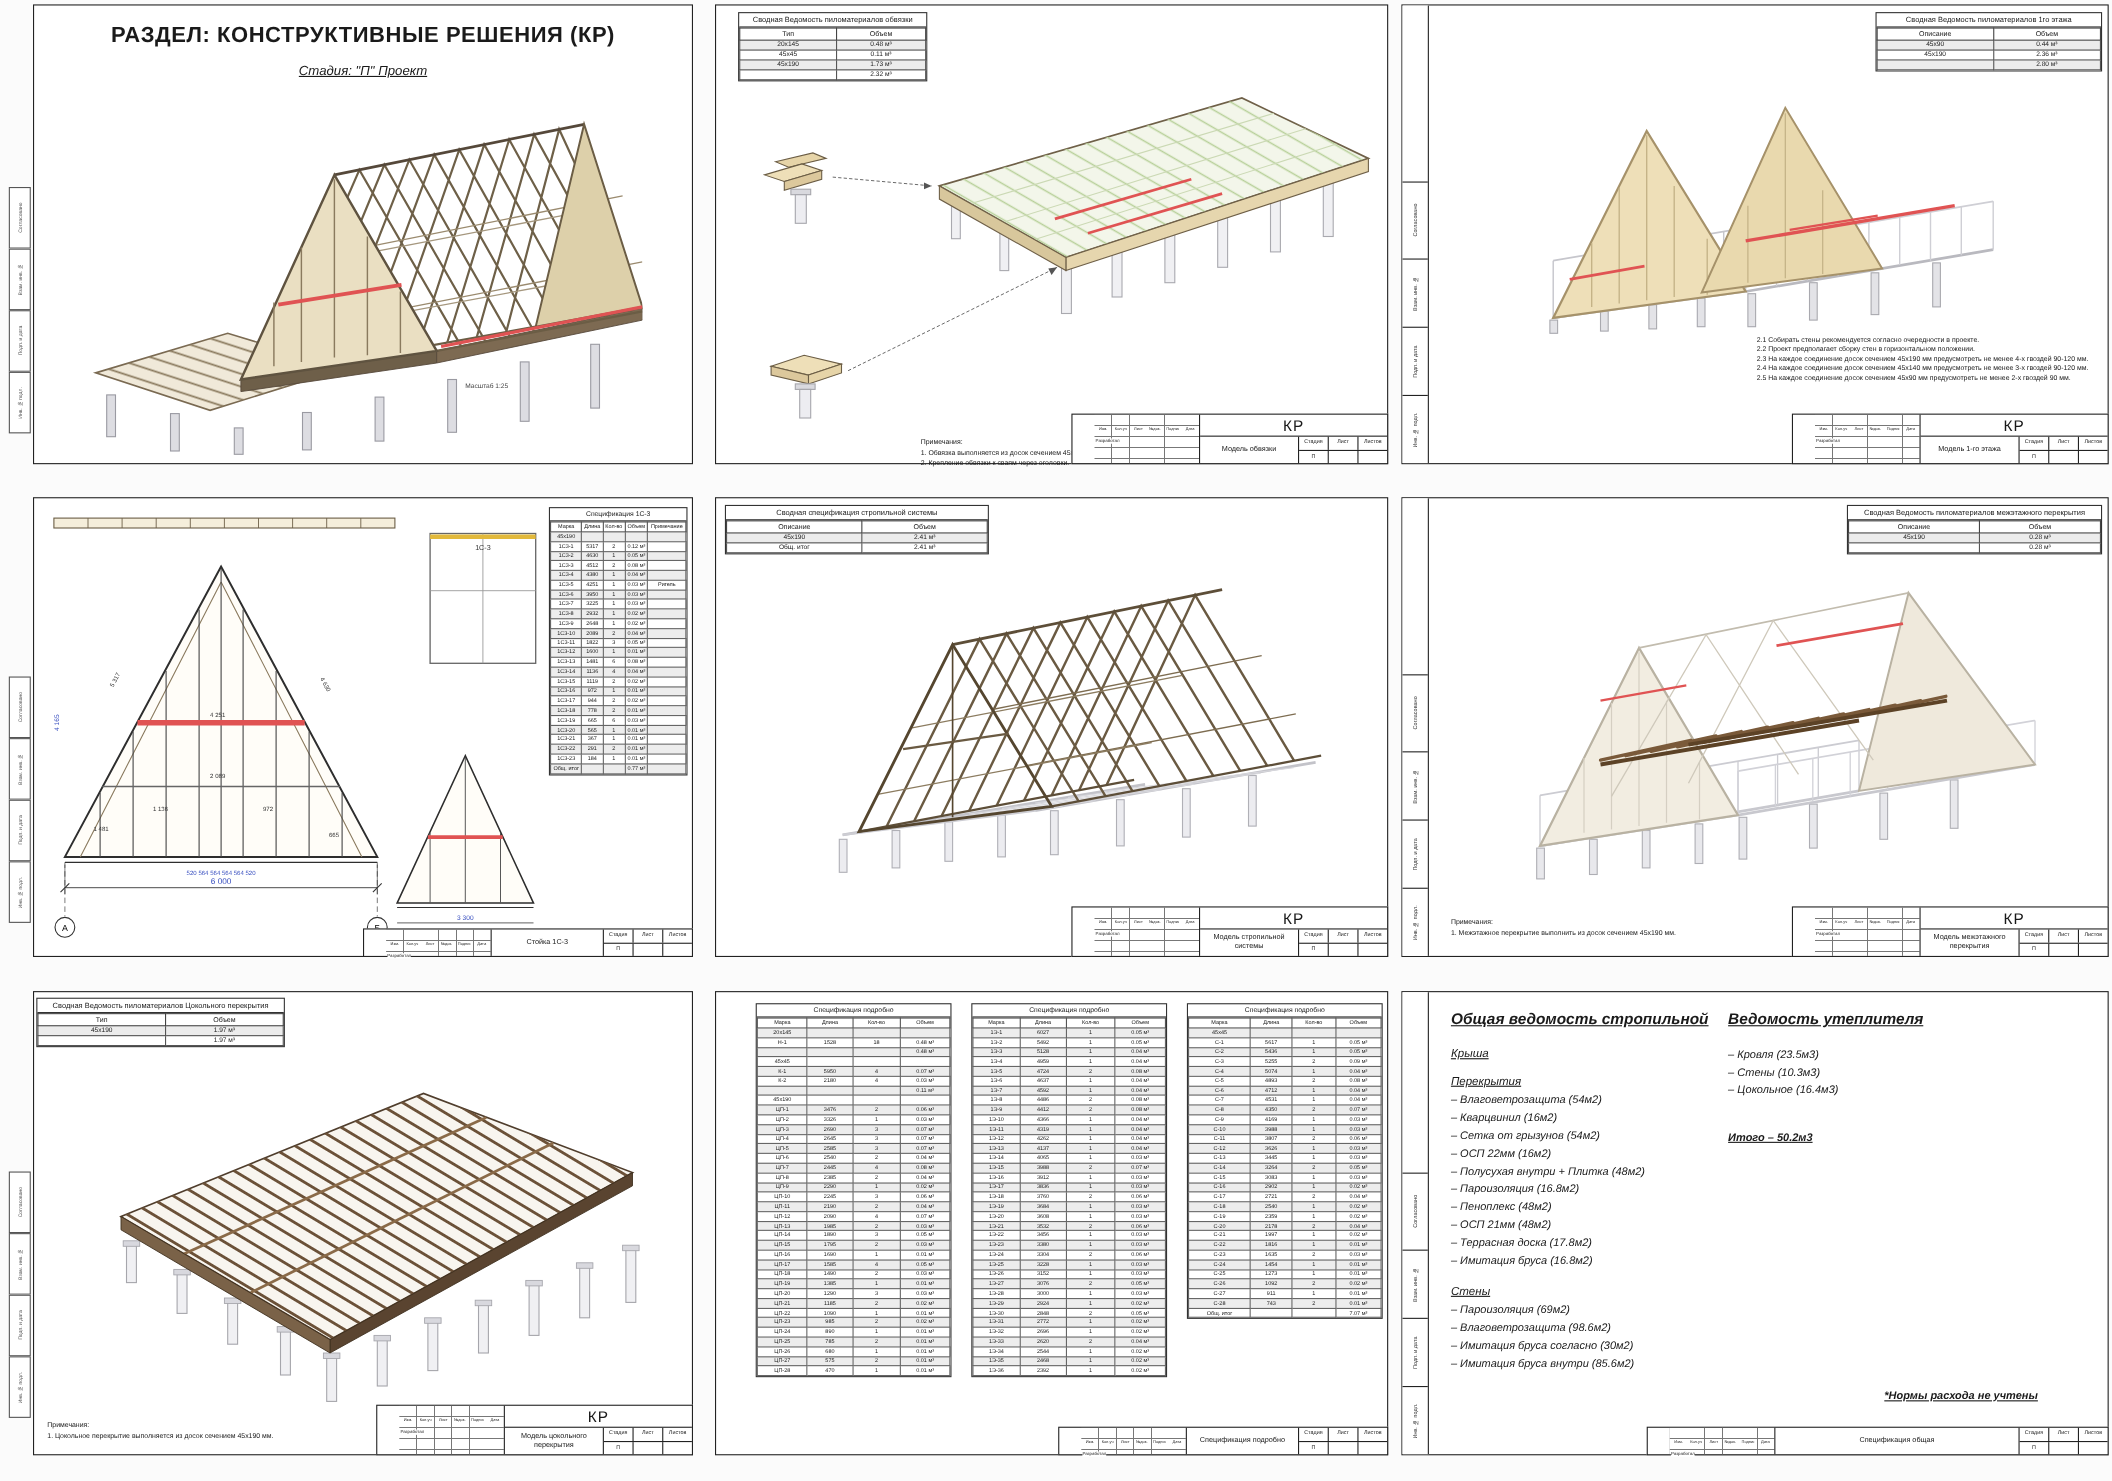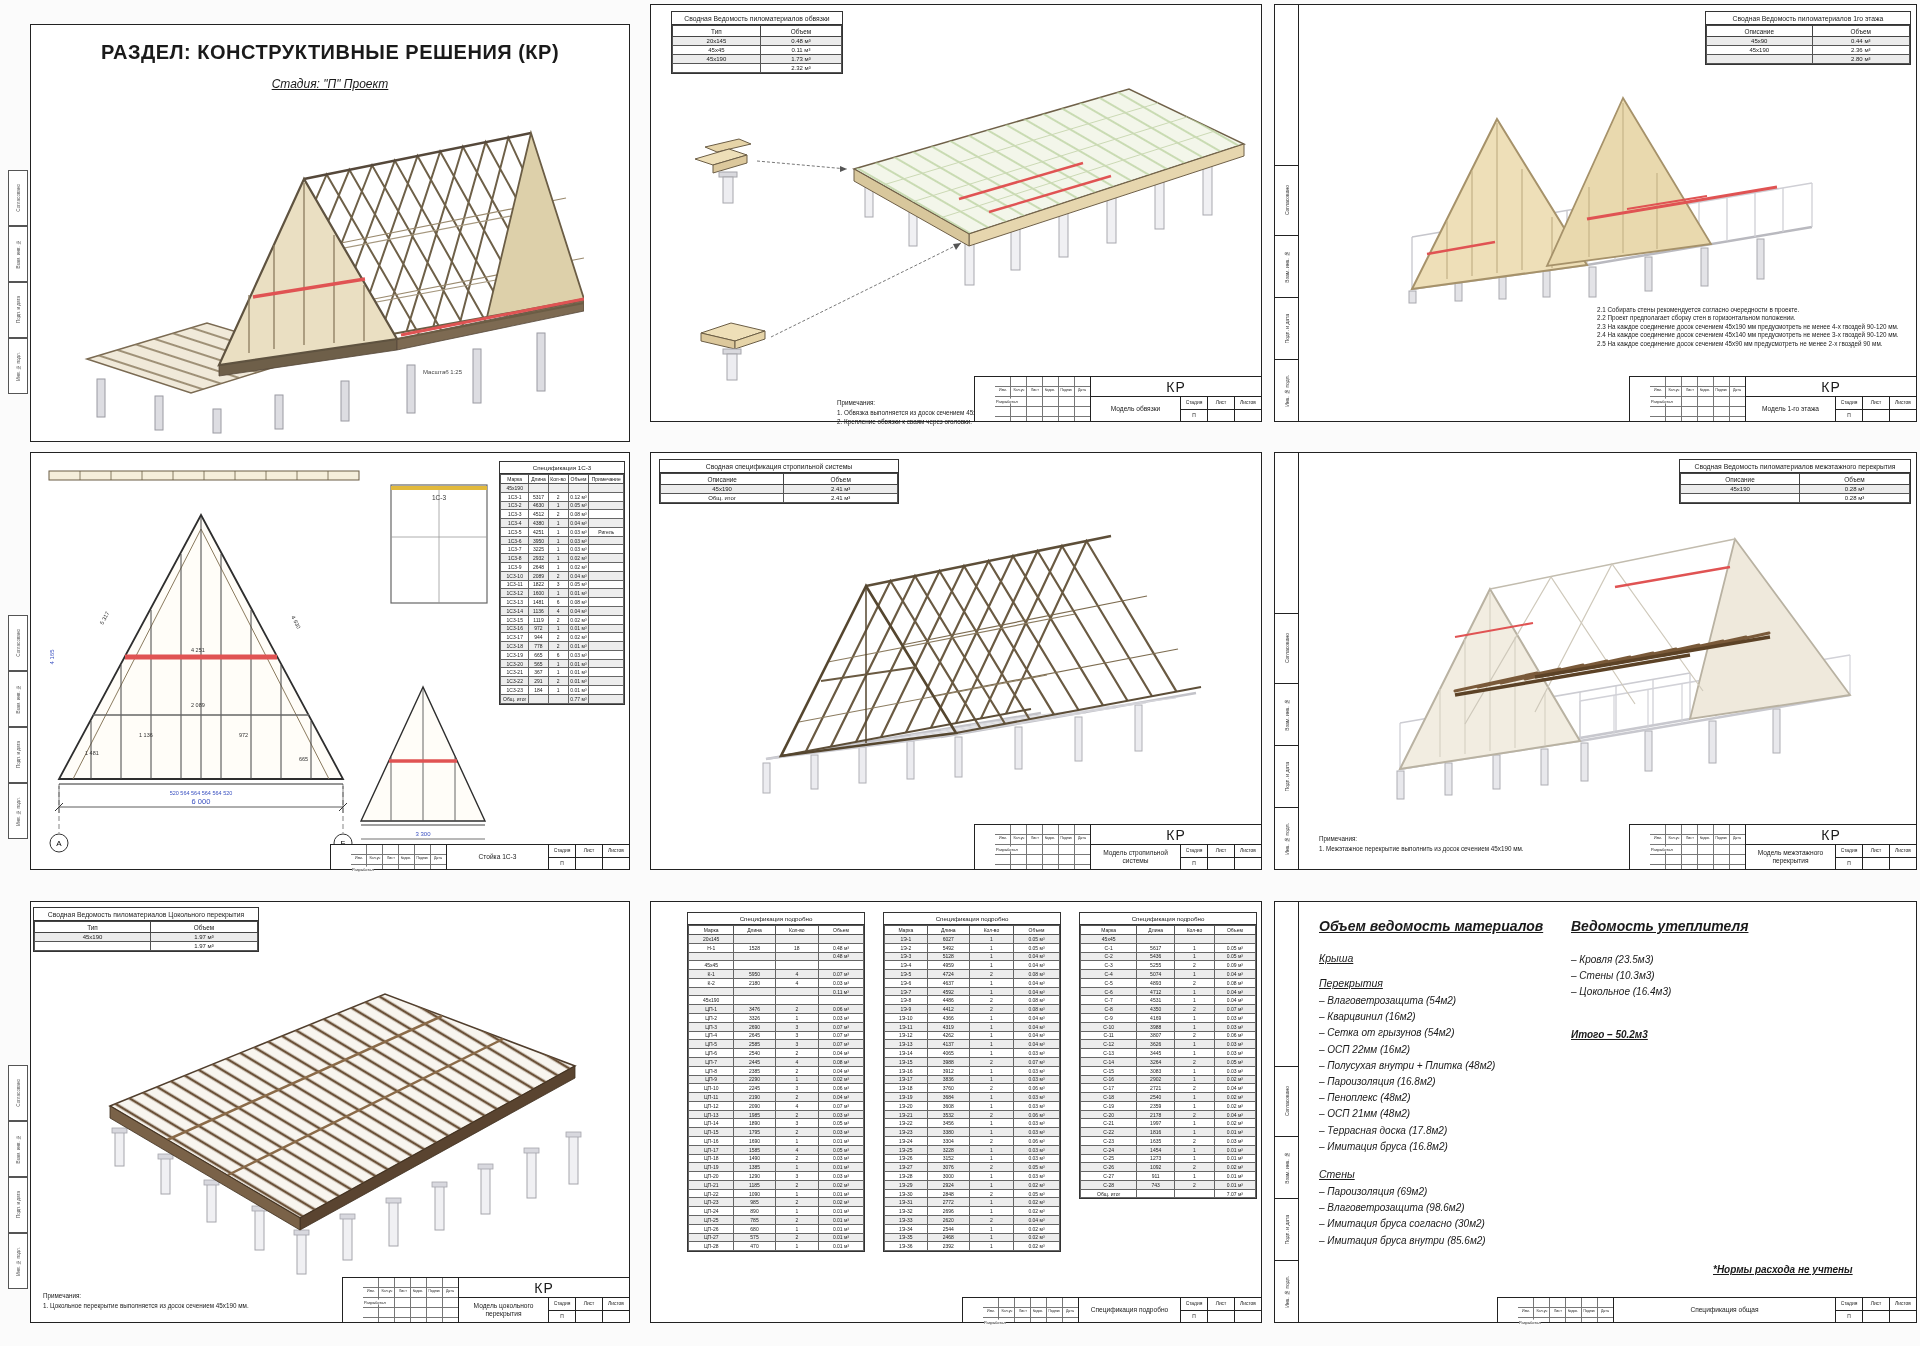--- a/index.html
+++ b/index.html
@@ -89,21 +89,21 @@
         <span>Взам. инв. №</span>
       </div>
     <div class="obox">
         <span>Подп. и дата</span>
       </div>
     <div class="obox">
         <span>Инв. № подл.</span>
       </div>
   </div>
 
-  <div class="sheet" style="left:30px;top:4px;width:600px;height:418px;margin-top:20px;">
+  <div class="sheet" style="left:30px;top:4px;width:600px;height:418px;">
     <div class="s1-title">РАЗДЕЛ: КОНСТРУКТИВНЫЕ РЕШЕНИЯ (КР)</div>
     <div class="s1-sub">Стадия: "П" Проект</div>
     <div class="s1-scale" style="left:392px;top:344px;">Масштаб 1:25</div>
 
     <svg style="left:48px;top:78px;" width="505" height="332" viewBox="0 0 505 332">
       <defs>
         <pattern id="slat1" width="11" height="11" patternUnits="userSpaceOnUse" patternTransform="rotate(18)">
           <line x1="0" y1="3" x2="11" y2="3" stroke="#8a7a5e" stroke-width="1.6"></line>
         </pattern>
       </defs>
@@ -1823,21 +1823,21 @@
         </div>
       <div class="vbox" style="bottom:124px;height:62px;">
           <span>Взам. инв. №</span>
         </div>
       <div class="vbox" style="bottom:186px;height:70px;">
           <span>Согласовано</span>
         </div>
     </div>
 
     <div class="matcol" style="left:44px;top:16px;width:248px;">
-      <div class="mhd">Объем ведомость материалов</div>
+      <div class="mhd">Общая ведомость стропильной</div>
       <div class="ms">Крыша</div>
       <div class="ms">Перекрытия</div>
       <div>
           <div class="li">– Влаговетрозащита (54м2)</div>
           <div class="li">– Кварцвинил (16м2)</div>
           <div class="li">– Сетка от грызунов (54м2)</div>
           <div class="li">– ОСП 22мм (16м2)</div>
           <div class="li">– Полусухая внутри + Плитка (48м2)</div>
           <div class="li">– Пароизоляция (16.8м2)</div>
           <div class="li">– Пеноплекс (48м2)</div>

